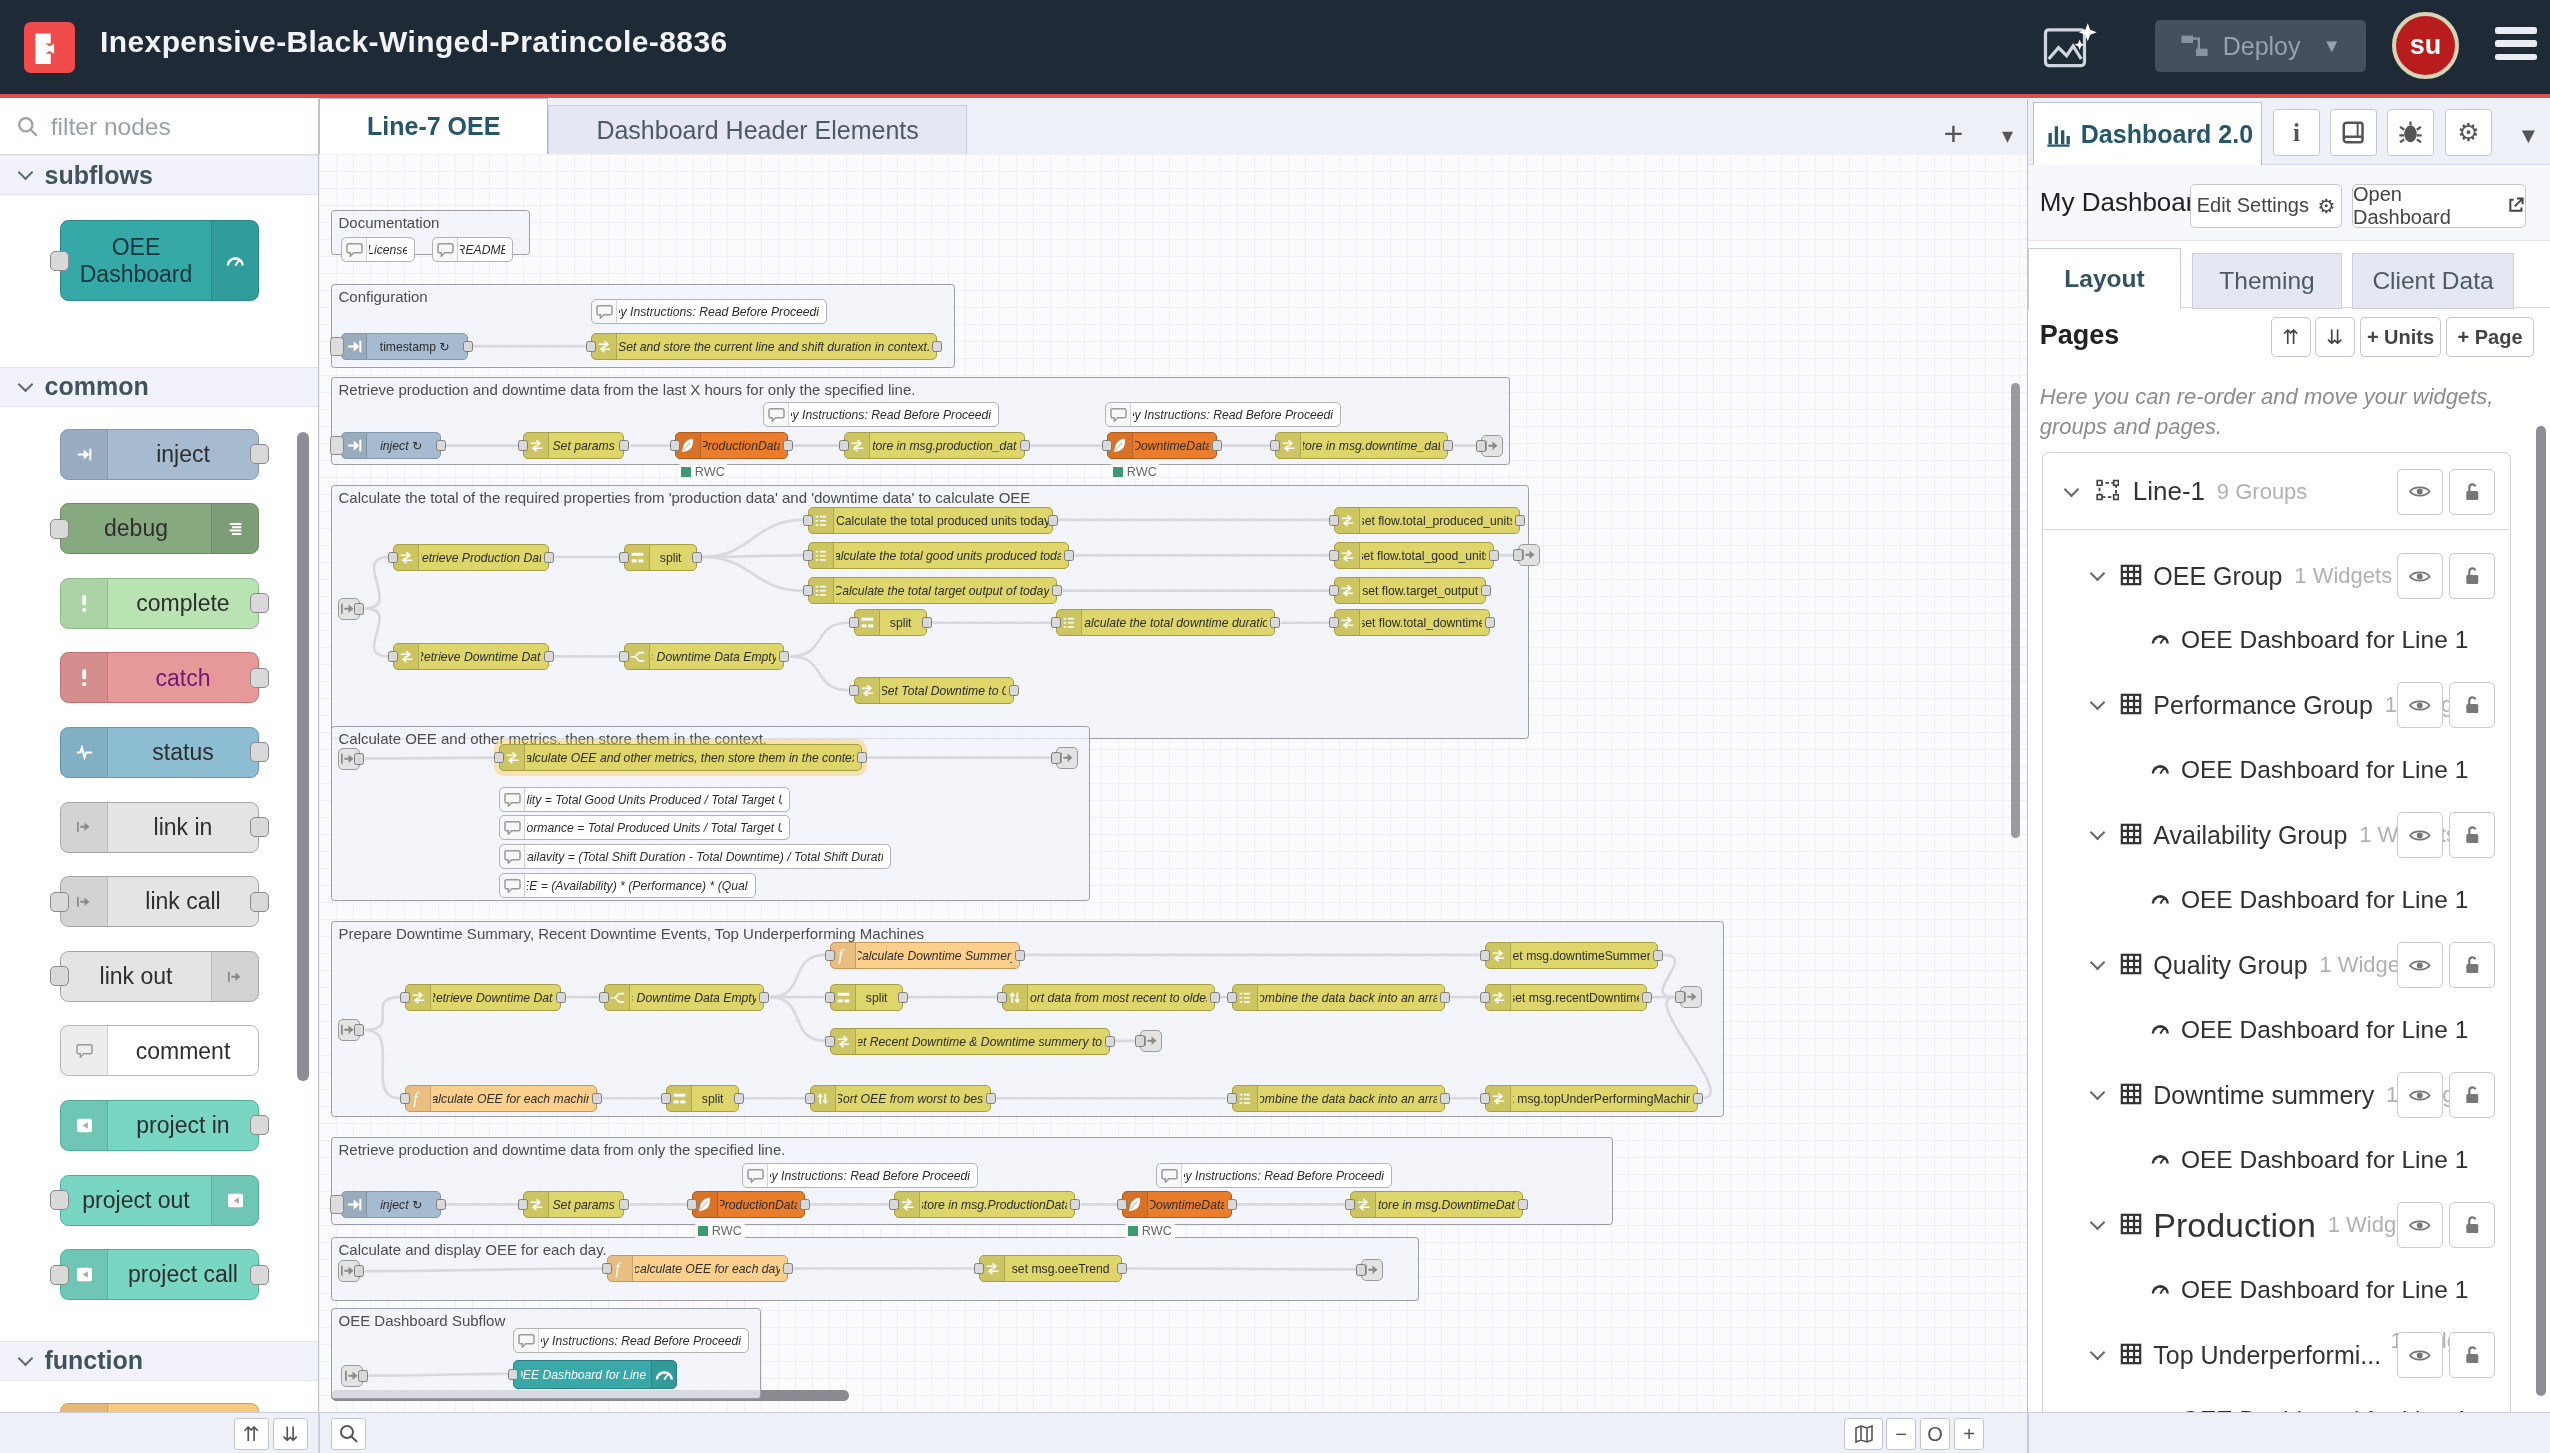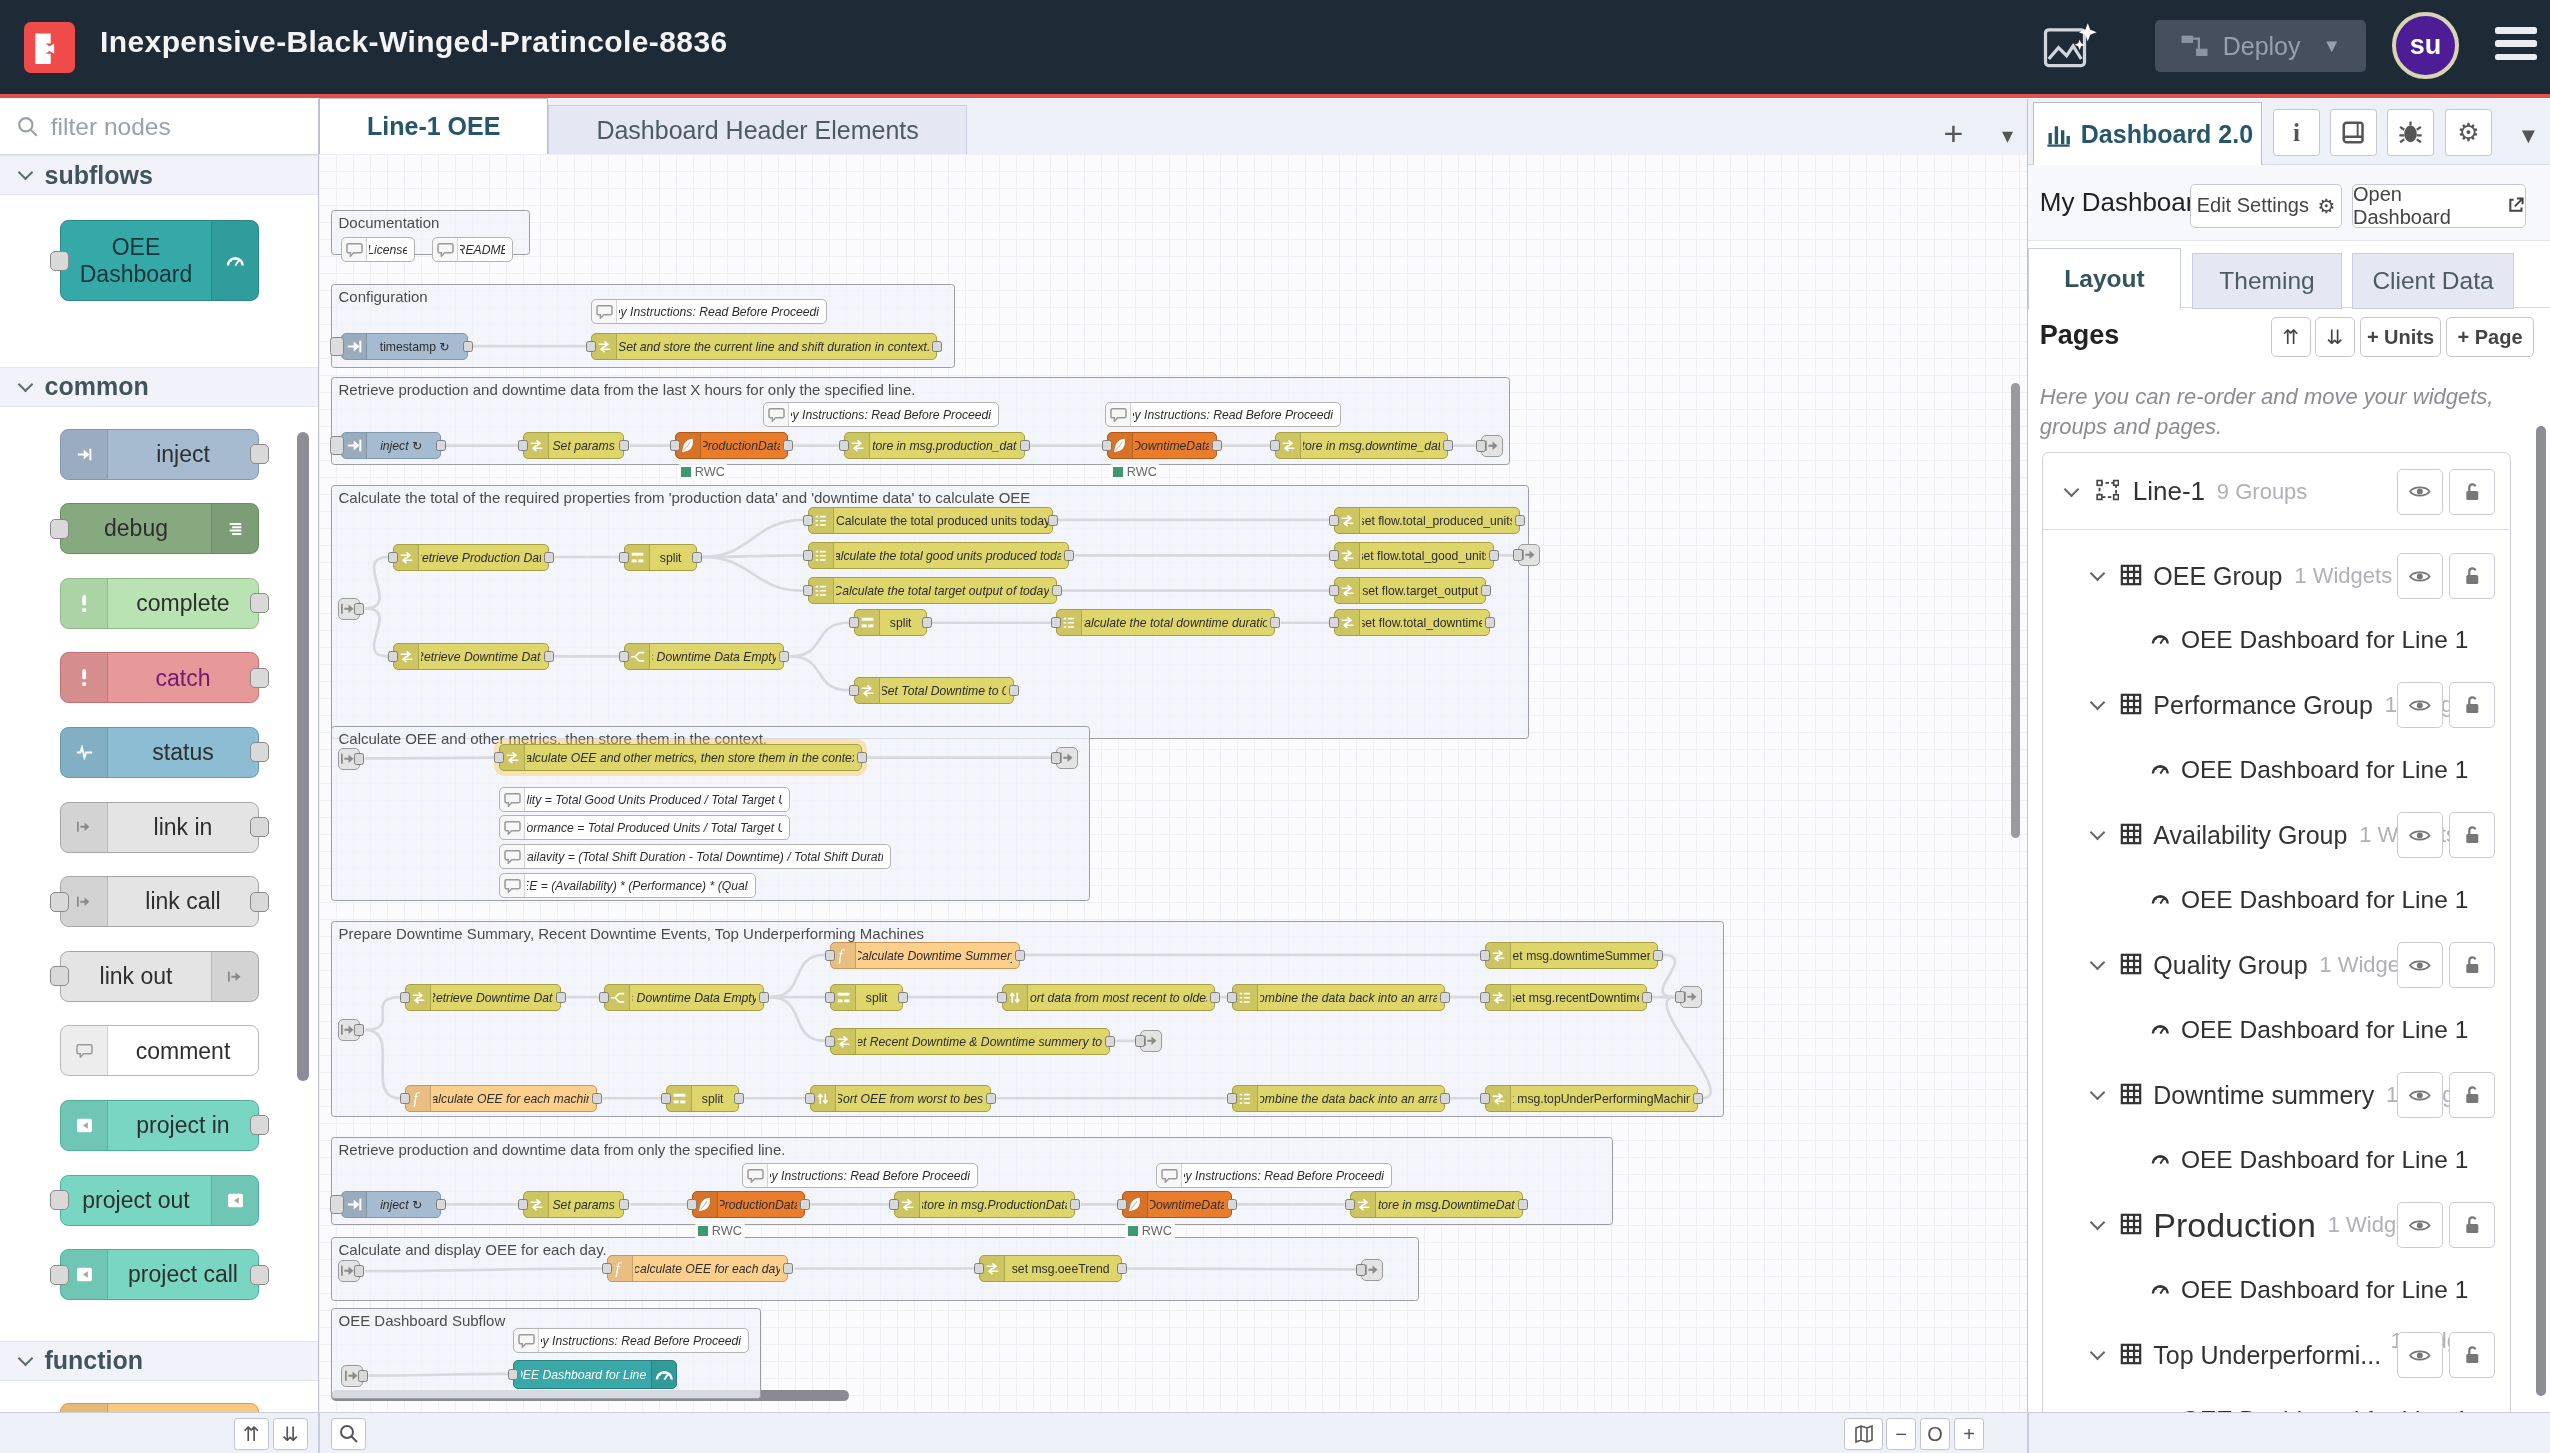--- a/index.html
+++ b/index.html
@@ -8,21 +8,21 @@
   
   #header{position:absolute;left:0;top:0;width:2550px;height:94px;background:#1f2a37;}
   #header .redline{position:absolute;left:0;top:94px;width:2550px;height:4.2px;background:#e0504e;}
   #logo{position:absolute;left:23.6px;top:22px;width:51px;height:51px;background:#ef4b4b;border-radius:6.7px;}
   #logo svg{position:absolute;left:8.4px;top:8.4px;}
   #title{position:absolute;left:100px;top:25px;font-size:30px;font-weight:600;color:#f2f4f6;letter-spacing:0.4px;}
   #ai-btn{position:absolute;right:447px;top:20px;width:61px;height:54px;color:#cfd6dd;}
   #deploy{position:absolute;right:184px;top:20px;width:211px;height:52px;background:#454f5e;border-radius:5px;
     display:flex;align-items:center;justify-content:center;gap:13.5px;color:#97a1ad;font-size:25px;}
   #deploy .caret{margin-left:8.4px;font-size:18.6px;color:#97a1ad;}
-  #avatar{position:absolute;right:91px;top:11.8px;width:67px;height:67px;border-radius:50%;background:#4c1d95;
+  #avatar{position:absolute;right:91px;top:11.8px;width:67px;height:67px;border-radius:50%;background:#b91c1c;
     border:4.2px solid #d9d4b6;color:#fff;font-size:27px;font-weight:bold;display:flex;align-items:center;justify-content:center;}
   #burger{position:absolute;right:13.5px;top:27px;width:42px;height:40px;}
   #burger div{height:6.7px;background:#e9edf2;border-radius:2.5px;margin-bottom:6.7px;}
   
   #palette{position:absolute;left:0;top:99px;width:319px;height:1313px;background:#fff;border-right:1.7px solid #bfc3ce;overflow:hidden;}
   #pal-search{position:absolute;left:0;top:0;width:319px;height:56px;border-bottom:1.7px solid #d8dbe4;color:#9aa0aa;
     display:flex;align-items:center;gap:11.8px;padding-left:17px;font-size:24.5px;}
   #pal-scroll{position:absolute;left:0;top:56px;width:319px;height:1257px;overflow:hidden;}
   .pal-hdr{height:40px;background:#f2f3fa;border-top:0.8px solid #e2e4ef;border-bottom:0.8px solid #e2e4ef;
     display:flex;align-items:center;gap:13.5px;padding-left:20px;font-size:25px;font-weight:bold;color:#41545d;}
@@ -297,21 +297,21 @@
         <div class="pal-node" style="width: 199px; height: 51px; background: rgb(249, 200, 127); border-color: rgb(208, 154, 78); margin-bottom: 23.6px;">
           <span class="pal-icon l"></span>
           <span class="pal-label" style="left:47px;right:0px;color:#2e2e2e">function</span>
         </div>
       </div>
     </div>
   <div id="pal-sb"></div>
 </div>
 
 <div id="tabsbar">
-  <div class="wtab active">Line-1 OEE</div>
+  <div class="wtab active">Line-7 OEE</div>
     <div class="wtab inactive">Dashboard Header Elements</div>
     <div id="tab-plus">+</div>
   <div id="tab-caret">▾</div>
 </div>
 
 <div id="canvas">
   <svg id="wires" viewBox="0 0 2026 1491" width="1709" height="1257">
       <path d="M182 228 C 249 228, 249 228, 316 228" fill="none" stroke="#8b8b8b" stroke-width="3.2"></path>
       <path d="M150 346 C 195 346, 191 346, 236 346" fill="none" stroke="#8b8b8b" stroke-width="3.2"></path>
       <path d="M368 346 C 413 346, 371 346, 416 346" fill="none" stroke="#8b8b8b" stroke-width="3.2"></path>

